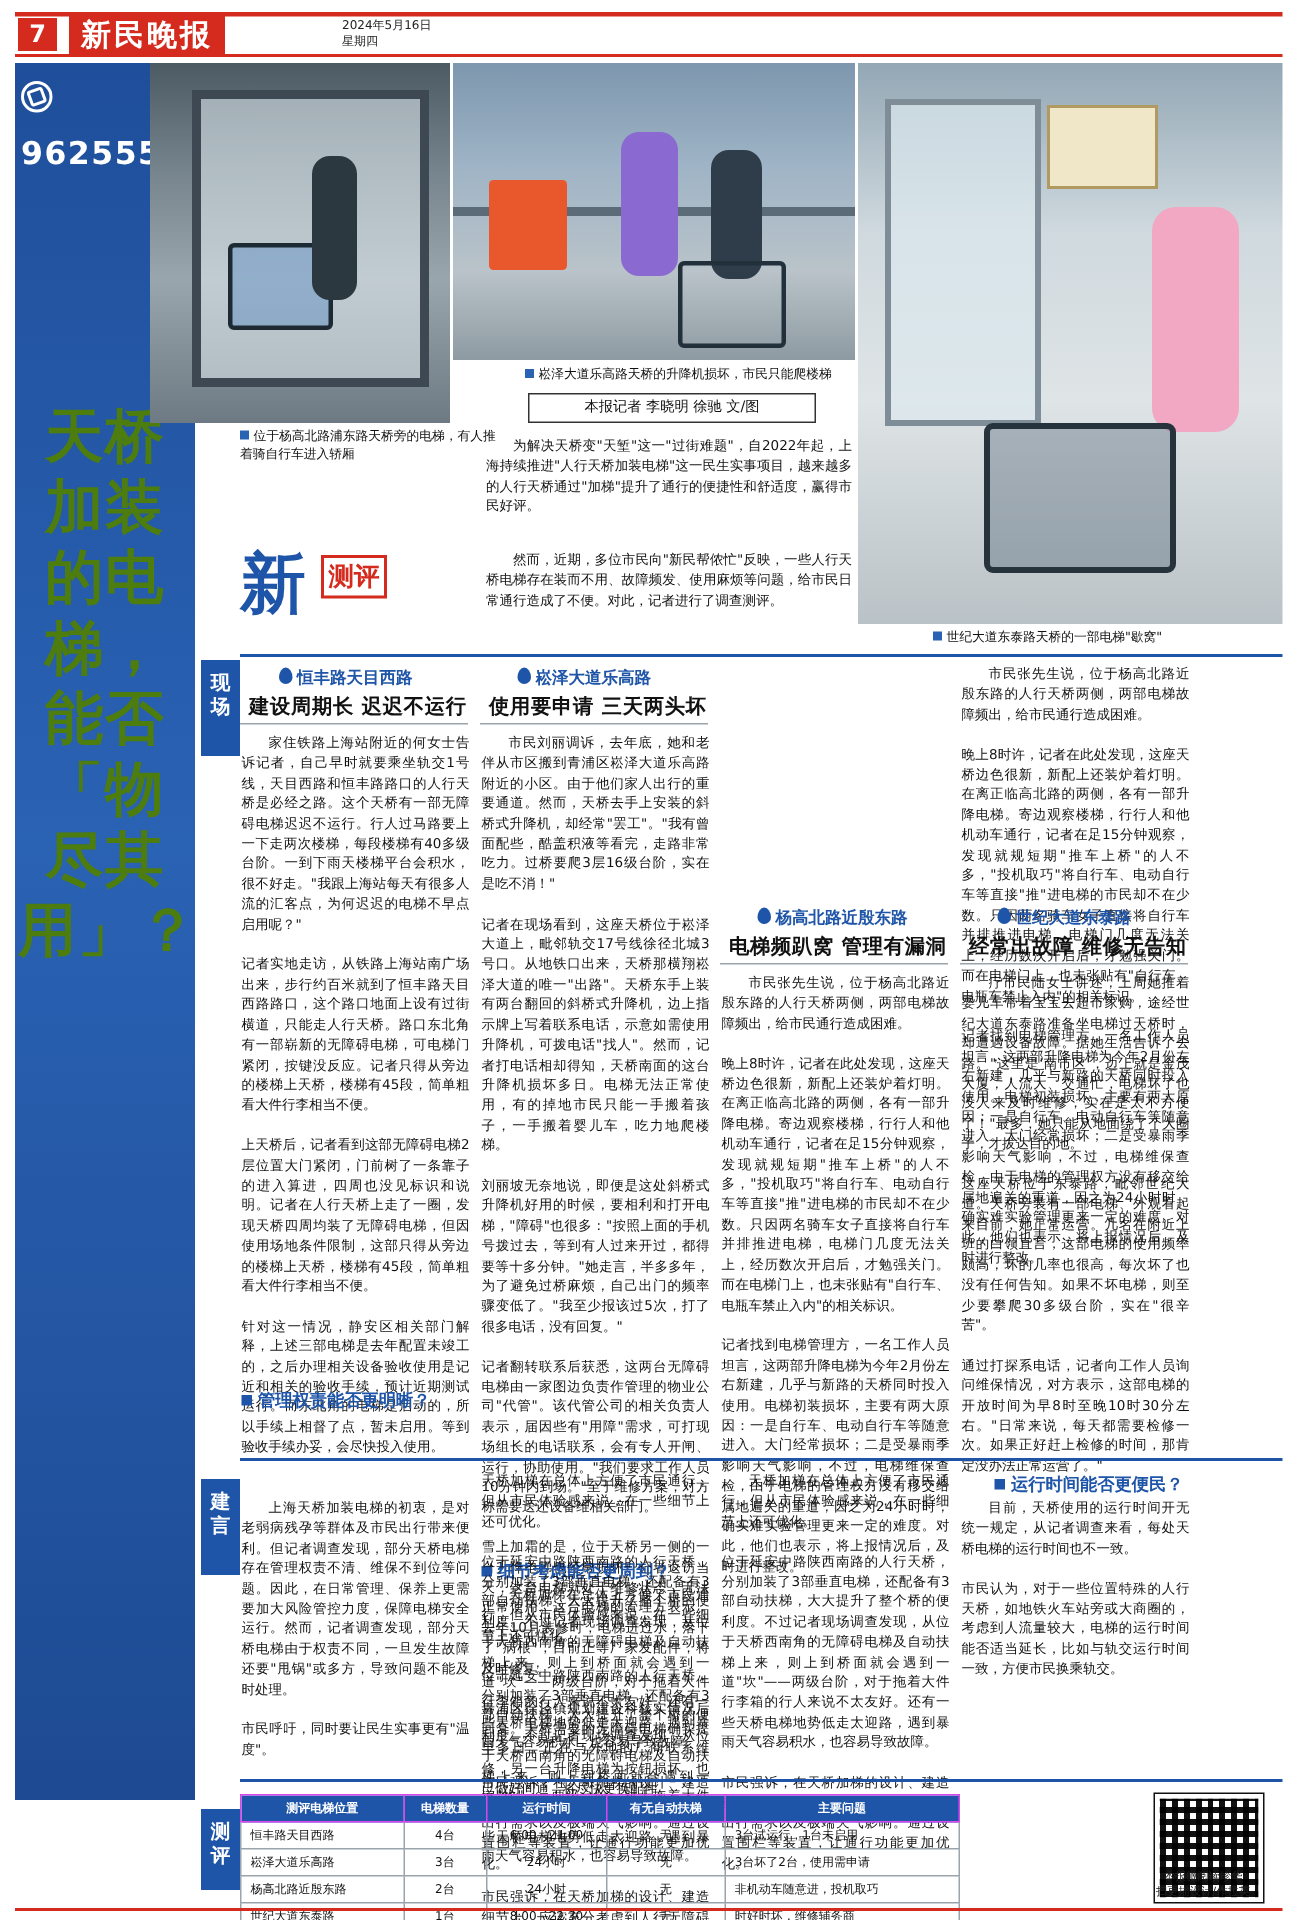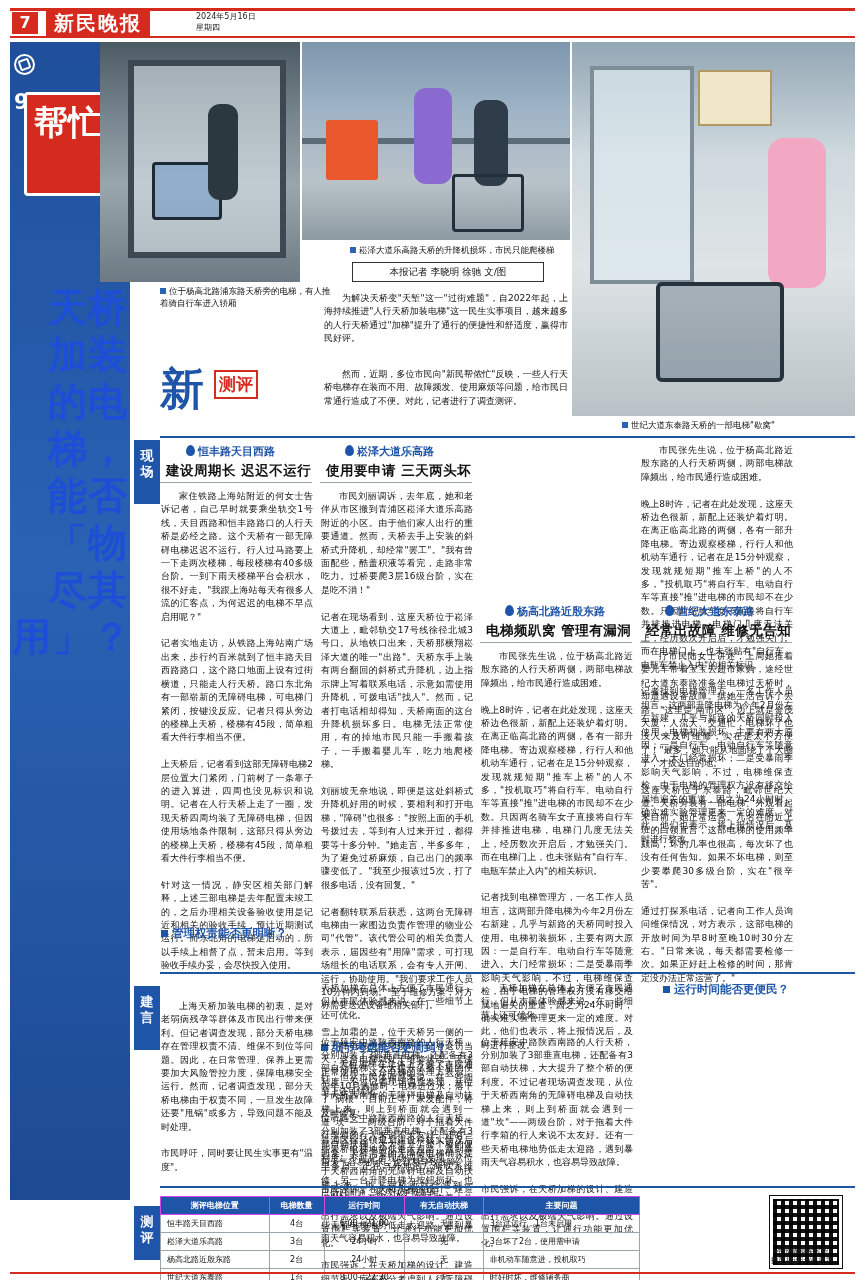--- a/index.html
+++ b/index.html
@@ -15,37 +15,37 @@
 
   
   .masthead{position:absolute;left:0;top:0;width:865px;height:40px;}
   .mast-rule{position:absolute;left:10px;top:8px;width:845px;height:3px;background:#d52b1e;}
   .mast-rule2{position:absolute;left:10px;top:36px;width:845px;height:2px;background:#d52b1e;}
   .page-num{position:absolute;left:12px;top:12px;width:26px;height:22px;background:#d52b1e;color:#fff;
     font-size:16px;font-weight:bold;text-align:center;line-height:22px;}
   .mast-title{position:absolute;left:46px;top:10px;height:26px;background:#d52b1e;color:#fff;
     font-size:20px;font-weight:bold;letter-spacing:2px;padding:1px 8px 0 8px;line-height:25px;}
   .mast-date{position:absolute;left:196px;top:11px;font-size:8px;color:#222;line-height:11px;}
-  .mast-date div{white-space:nowrap;}
+  .mast-date div{white-space:nowrap;margin-left:32px;}
 
   
   .leftcol{position:absolute;left:10px;top:42px;width:120px;height:1158px;
     background:linear-gradient(180deg,#1f4f9b 0%,#2a62b4 45%,#1d4a92 100%);}
   .hotline{position:absolute;left:14px;top:48px;width:112px;height:36px;color:#fff;
     font-size:21px;font-weight:bold;line-height:36px;letter-spacing:1px;}
   .hotline .ph{display:inline-block;width:17px;height:17px;border:2px solid #fff;border-radius:50%;
     margin-right:4px;vertical-align:-2px;position:relative;}
   .hotline .ph:after{content:"";position:absolute;left:3px;top:3px;width:7px;height:7px;border:2px solid #fff;
     border-radius:2px;transform:rotate(-20deg);}
   .bangmang{position:absolute;left:24px;top:92px;width:88px;height:104px;background:#d52b1e;color:#fff;
     border:3px solid #fff;border-radius:4px;text-align:center;font-size:34px;font-weight:bold;
     line-height:46px;padding-top:4px;box-sizing:border-box;}
-  .vtitle{position:absolute;left:12px;top:268px;width:116px;color:#1d4ed8;font-size:39px;font-weight:bold;
-    line-height:47px;text-align:right;letter-spacing:1px;
-    font-family:"DejaVu Serif","Liberation Serif",serif;margin-top:16px;}
+  .vtitle{position:absolute;left:12px;top:268px;width:116px;color:#4d7c0f;font-size:39px;font-weight:bold;
+    line-height:47px;text-align:center;letter-spacing:1px;
+    font-family:"DejaVu Serif","Liberation Serif",serif;}
 
   
   .ph-box{position:absolute;overflow:hidden;background:#8a9aa8;}
   .cap{position:absolute;font-size:8.5px;color:#111;line-height:12px;padding-left:48px;}
   .cap .sq{display:inline-block;width:6px;height:6px;background:#2a62b4;margin-right:3px;}
 
   
   #photo1{left:100px;top:42px;width:200px;height:240px;
     background:linear-gradient(180deg,#4c5a64 0%,#76848d 30%,#9aa6ad 60%,#6d7a83 100%);}
   #photo1 .glass{position:absolute;left:28px;top:18px;width:146px;height:186px;background:rgba(225,235,240,.55);
@@ -127,21 +127,20 @@
       <div>2024年5月16日</div>
       <div>星期四</div>
     </div>
     <div class="mast-rule2"></div>
   </div>
 
   <div class="leftcol"></div>
   <div class="hotline">
     <span class="ph"></span><span>962555</span>
   </div>
-  <div class="bangmang">帮忙</div>
   <div class="vtitle">天桥加装的电梯，能否「物尽其用」？</div>
 
   <div class="ph-box" id="photo1">
     <div class="glass"></div>
     <div class="bike"></div>
     <div class="person"></div>
   </div>
   <div class="cap" style="left:112px;top:285px;width:178px;">
     <span class="sq"></span><span>位于杨高北路浦东路天桥旁的电梯，有人推着骑自行车进入轿厢</span>
   </div>
@@ -265,20 +264,23 @@
 
   <div class="tx" style="left:481px;top:982px;width:152px;height:198px;white-space:pre-wrap;text-indent:18px;">天桥加梯在总体上方便了市民通行，但从市民体验感来说，在一些细节上还可优化。
 
 位于延安中路陕西南路的人行天桥，分别加装了3部垂直电梯，还配备有3部自动扶梯，大大提升了整个桥的便利度。不过记者现场调查发现，从位于天桥西南角的无障碍电梯及自动扶梯上来，则上到桥面就会遇到一道"坎"——两级台阶，对于拖着大件行李箱的行人来说不太友好。还有一些天桥电梯地势低走太迎路，遇到暴雨天气容易积水，也容易导致故障。
 
 市民强诉，在天桥加梯的设计、建造细节上，应该充分考虑到人行无障碍出行需求以及极端天气影响。通过设置围栏等装置，让通行功能更加优化。</div>
 
   <div class="advtitle" style="left:663px;top:982px;">
     <span class="sq"></span><span>运行时间能否更便民？</span>
   </div>
+  <div class="tx" style="left:641px;top:1000px;width:152px;height:180px;white-space:pre-wrap;text-indent:18px;">目前，天桥使用的运行时间开无统一规定，从记者调查来看，每处天桥电梯的运行时间也不一致。
+
+市民认为，对于一些位置特殊的人行天桥，如地铁火车站旁或大商圈的，考虑到人流量较大，电梯的运行时间能否适当延长，比如与轨交运行时间一致，方便市民换乘轨交。</div>
 
   <div class="hr" style="left:160px;top:1186px;width:695px;height:2px;"></div>
   <div class="tab" style="left:134px;top:1206px;height:54px;">测评</div>
 
   <table class="rating">
     <thead>
       <tr>
         <th>测评电梯位置</th>
         <th>电梯数量</th>
         <th>运行时间</th>

